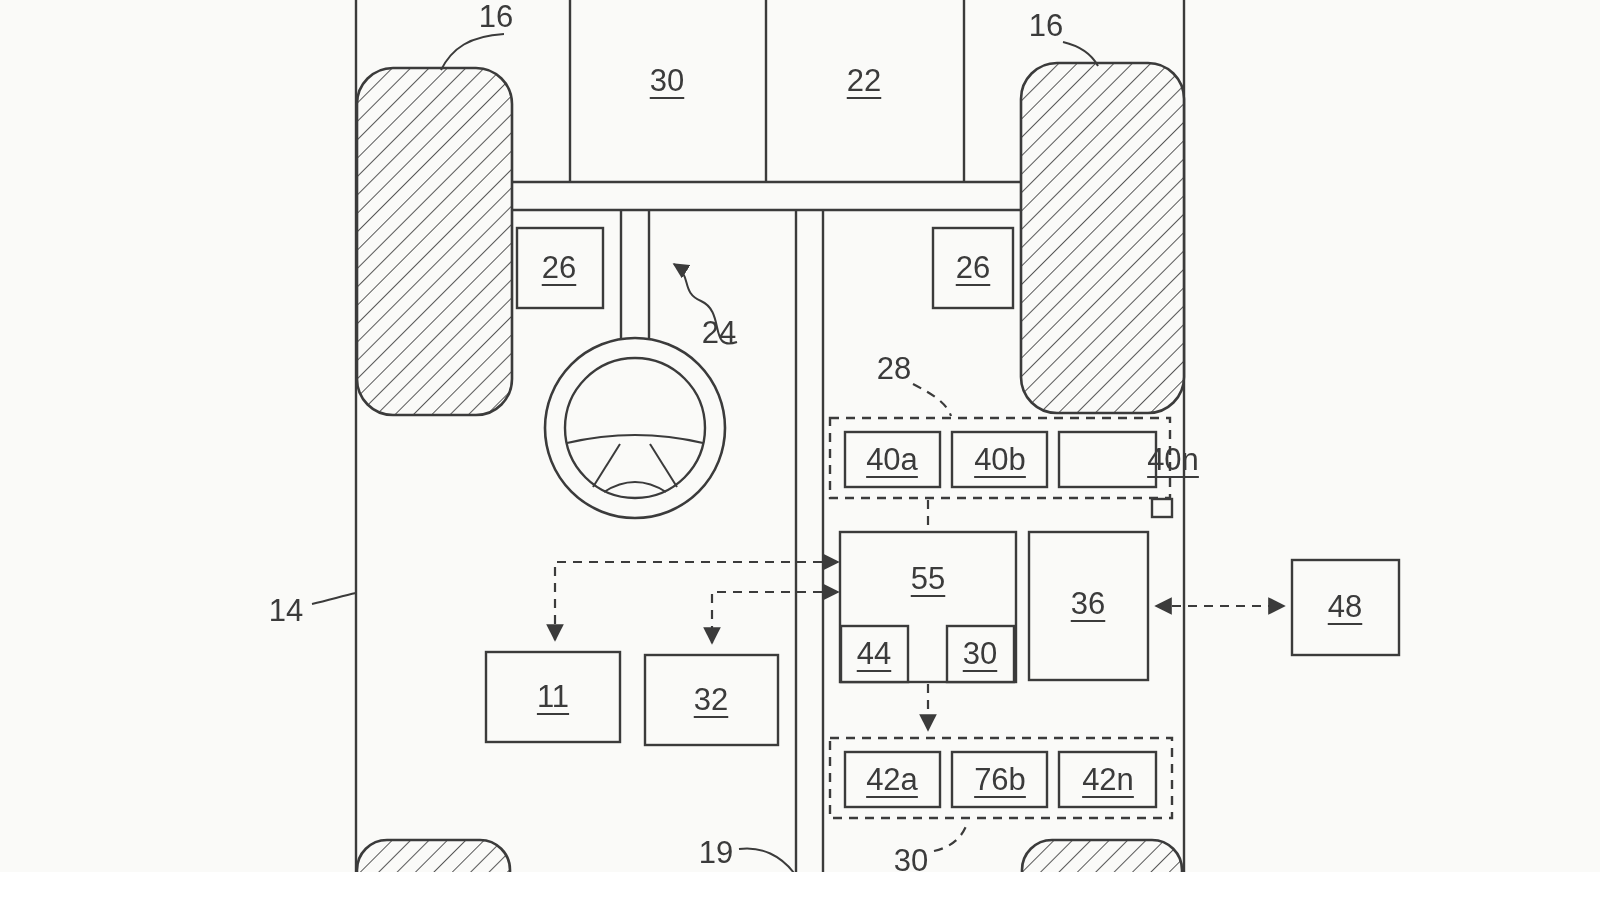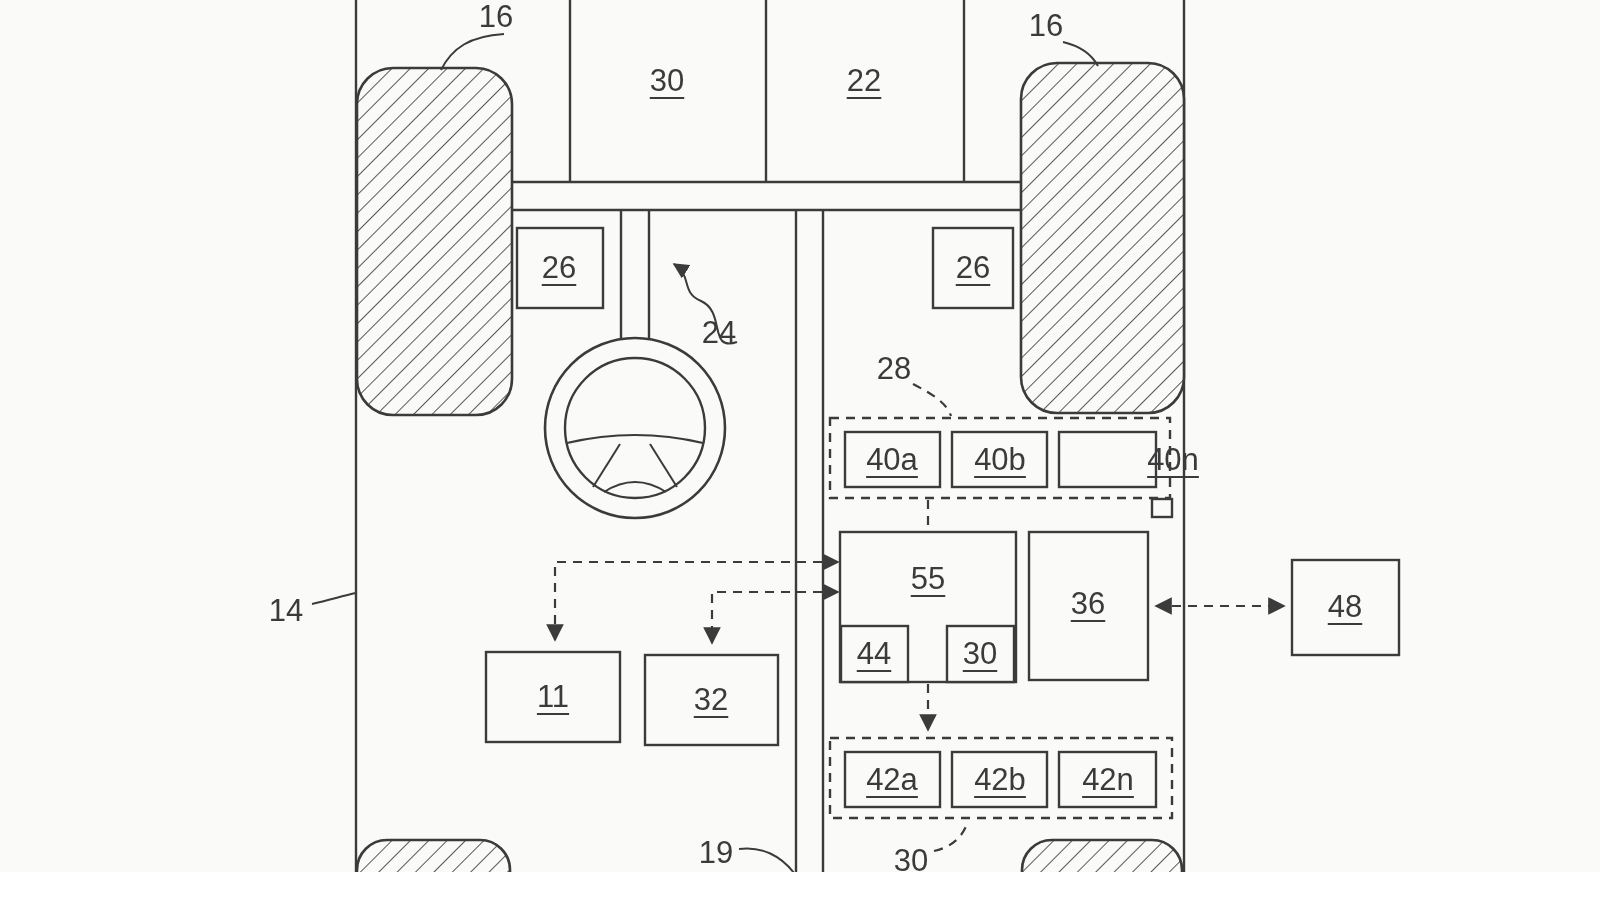--- a/index.html
+++ b/index.html
@@ -136,19 +136,19 @@
   <div class="lbl u" style="left:1000px;top:460px">40b</div>
   <div class="lbl u" style="left:1173px;top:460px">40n</div>
   <div class="lbl u" style="left:928px;top:579px">55</div>
   <div class="lbl u" style="left:874px;top:654px">44</div>
   <div class="lbl u" style="left:980px;top:654px">30</div>
   <div class="lbl u" style="left:1088px;top:604px">36</div>
   <div class="lbl u" style="left:1345px;top:607px">48</div>
   <div class="lbl u" style="left:553px;top:697px">11</div>
   <div class="lbl u" style="left:711px;top:700px">32</div>
   <div class="lbl u" style="left:892px;top:780px">42a</div>
-  <div class="lbl u" style="left:1000px;top:780px">42b</div>
+  <div class="lbl u" style="left:1000px;top:780px">76b</div>
   <div class="lbl u" style="left:1108px;top:780px">42n</div>
   <div class="lbl" style="left:911px;top:861px">30</div>
   <div class="lbl" style="left:286px;top:611px">14</div>
   <div class="lbl" style="left:716px;top:853px">19</div>
 
 </div>
 
 </body></html>

